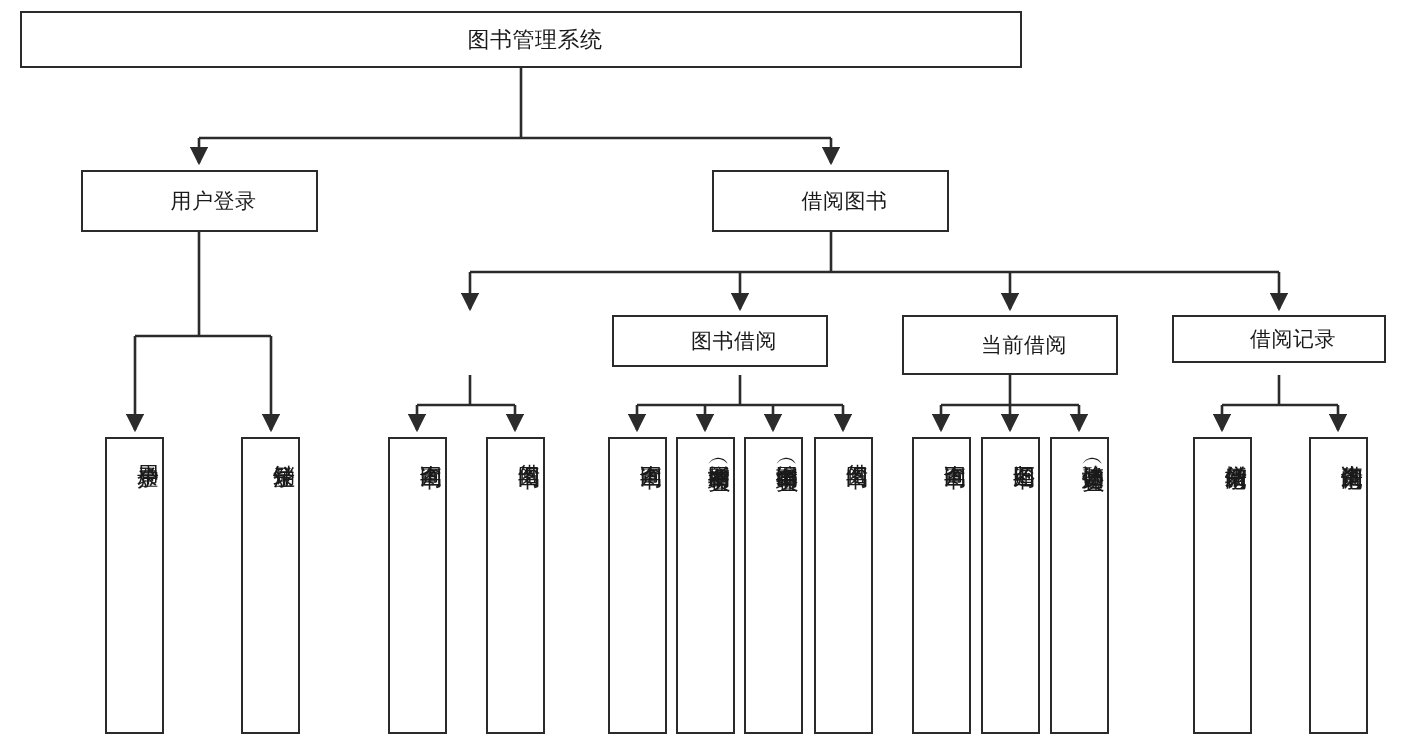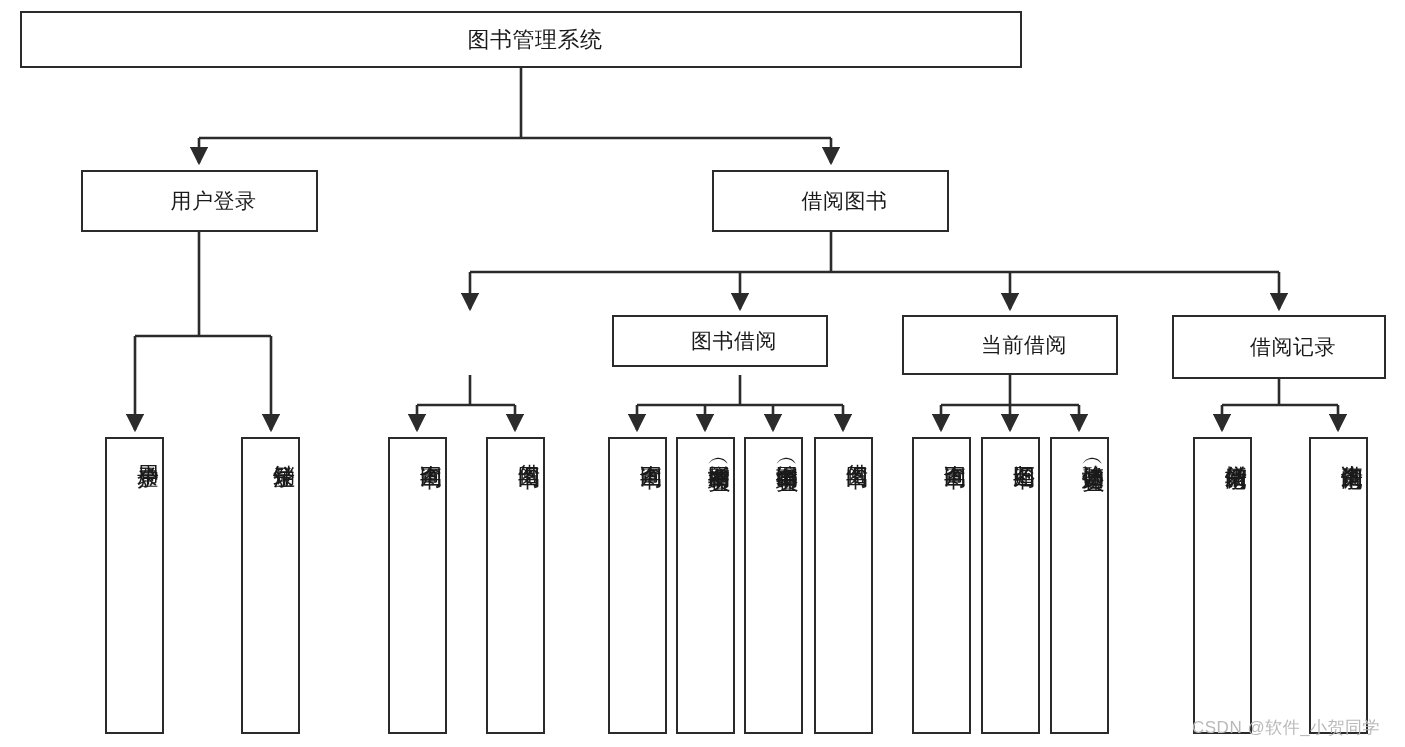--- a/index.html
+++ b/index.html
@@ -139,21 +139,21 @@
   <div class="node horizontal" style="left:712px; top:170px; width:237px; height:62px;">
     <span class="node-label">借阅图书</span>
   </div>
 
   <div class="node horizontal" style="left:612px; top:315px; width:216px; height:52px;">
     <span class="node-label">图书借阅</span>
   </div>
   <div class="node horizontal" style="left:902px; top:315px; width:216px; height:60px;">
     <span class="node-label">当前借阅</span>
   </div>
-  <div class="node horizontal" style="left:1172px; top:315px; width:214px; height:64px;">
+  <div class="node horizontal" style="left:1172px; top:315px; width:214px; height:48px;">
     <span class="node-label">借阅记录</span>
   </div>
 
   <div class="node vertical" style="left:105px; top:437px; width:59px; height:297px;">
     <span class="node-label">用户登录</span>
   </div>
   <div class="node vertical" style="left:241px; top:437px; width:59px; height:297px;">
     <span class="node-label">注销登录</span>
   </div>
 
@@ -187,15 +187,14 @@
     <span class="node-label">确认归还（管理员）</span>
   </div>
 
   <div class="node vertical" style="left:1193px; top:437px; width:59px; height:297px;">
     <span class="node-label">新增借阅记录</span>
   </div>
   <div class="node vertical" style="left:1309px; top:437px; width:59px; height:297px;">
     <span class="node-label">查询借阅记录</span>
   </div>
 
-  <div class="watermark" style="left:1192px; top:716px;">CSDN @软件_小贺同学</div>
 
 </div>
 
 </body></html>

